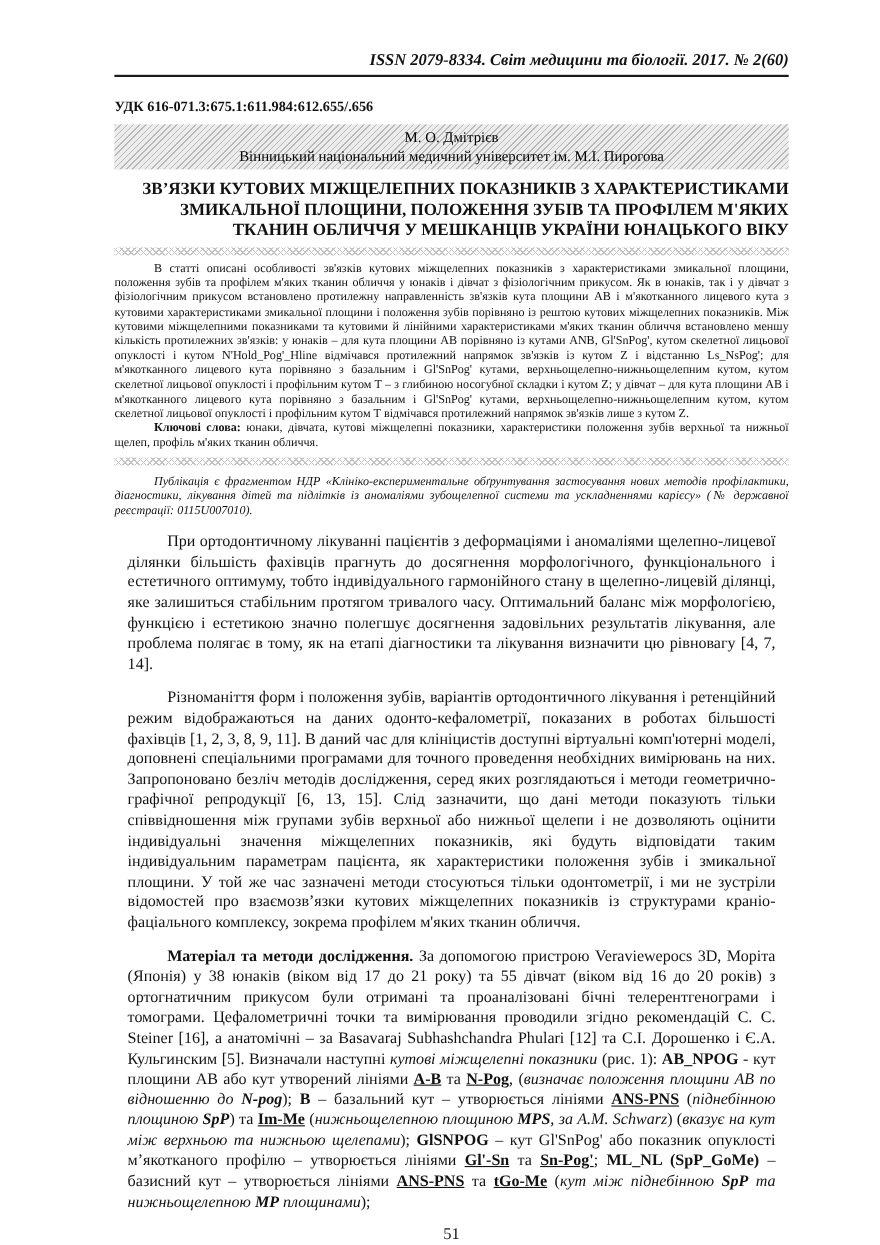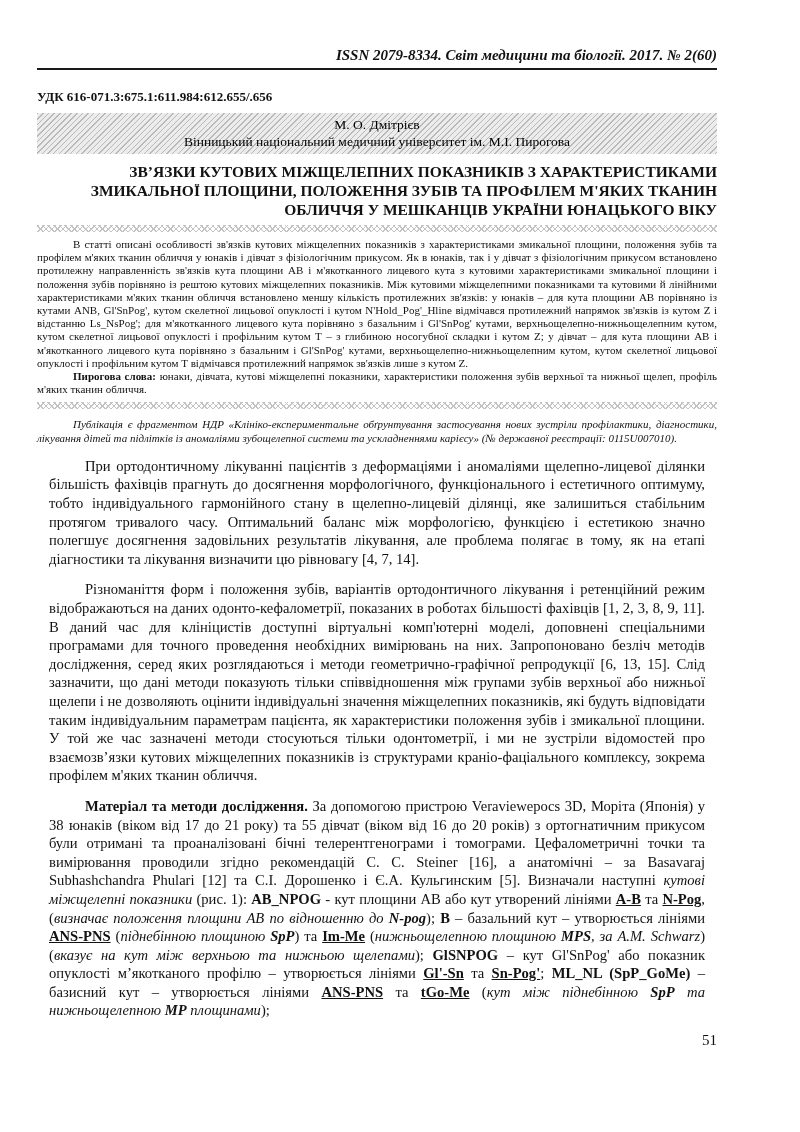--- a/index.html
+++ b/index.html
@@ -1,20 +1,20 @@
 <!DOCTYPE html>
 <html lang="uk"><head>
 <meta charset="utf-8">
 <style>
   html,body{margin:0;padding:0;background:#fff;}
   .page{
     width:800px;height:1132px;box-sizing:border-box;position:relative;
     background:#fff;color:#121212;
     font-family:"Liberation Serif","DejaVu Serif",serif;
-    padding:46px 83px 0 37px;overflow:hidden;
+    padding:46px 83px 0 104px;overflow:hidden;
   }
   .journal-header{
     text-align:right;font-style:italic;font-weight:bold;font-size:15px;line-height:19px;
     padding-bottom:3px;border-bottom:2px solid #1a1a1a;
   }
   .udc{font-weight:bold;font-size:13px;line-height:19px;margin-top:17px;}
   .author-box{
     margin-top:7px;text-align:center;font-weight:normal;color:#000;
     font-size:13.5px;line-height:17px;padding:3px 0 4px;
     background:repeating-linear-gradient(135deg,#b9b9b9 0 1px,#ececec 1px 4px);
@@ -33,21 +33,21 @@
   .abstract p{margin:0;text-indent:36px;}
   .ndr{
     font-size:11px;line-height:13.2px;font-style:italic;text-align:justify;
     text-indent:36px;margin:9px 0 0 0;
   }
   .body-text{font-size:14.6px;line-height:18.6px;text-align:justify;margin-top:8px;}
   .body-text p{margin:12px;text-indent:36px;}
   .r-b{font-weight:bold;}
   .r-i{font-style:italic;}
   .r-u{text-decoration:underline;}
-  .page-number{text-align:right;font-size:15px;margin-top:12px;}
+  .page-number{text-align:center;font-size:15px;margin-top:12px;}
 </style>
 </head>
 <body>
 
 <div class="page">
 
   <div class="journal-header">ISSN 2079-8334. Світ медицини та біології. 2017. № 2(60)</div>
 
   <div class="udc">УДК 616-071.3:675.1:611.984:612.655/.656</div>
 
@@ -55,26 +55,26 @@
     <div>М. О. Дмітрієв</div>
     <div>Вінницький національний медичний університет ім. М.І. Пирогова</div>
   </div>
 
   <h1 class="article-title">ЗВ’ЯЗКИ КУТОВИХ МІЖЩЕЛЕПНИХ ПОКАЗНИКІВ З ХАРАКТЕРИСТИКАМИ ЗМИКАЛЬНОЇ ПЛОЩИНИ, ПОЛОЖЕННЯ ЗУБІВ ТА ПРОФІЛЕМ М'ЯКИХ ТКАНИН ОБЛИЧЧЯ У МЕШКАНЦІВ УКРАЇНИ ЮНАЦЬКОГО ВІКУ</h1>
 
   <div class="zigzag"></div>
 
   <div class="abstract">
     <p>В статті описані особливості зв'язків кутових міжщелепних показників з характеристиками змикальної площини, положення зубів та профілем м'яких тканин обличчя у юнаків і дівчат з фізіологічним прикусом. Як в юнаків, так і у дівчат з фізіологічним прикусом встановлено протилежну направленність зв'язків кута площини АВ і м'якотканного лицевого кута з кутовими характеристиками змикальної площини і положення зубів порівняно із рештою кутових міжщелепних показників. Між кутовими міжщелепними показниками та кутовими й лінійними характеристиками м'яких тканин обличчя встановлено меншу кількість протилежних зв'язків: у юнаків – для кута площини АВ порівняно із кутами ANB, Gl'SnPog', кутом скелетної лицьової опуклості і кутом N'Hold_Pog'_Hline відмічався протилежний напрямок зв'язків із кутом Z і відстанню Ls_NsPog'; для м'якотканного лицевого кута порівняно з базальним і Gl'SnPog' кутами, верхньощелепно-нижньощелепним кутом, кутом скелетної лицьової опуклості і профільним кутом Т – з глибиною носогубної складки і кутом Z; у дівчат – для кута площини АВ і м'якотканного лицевого кута порівняно з базальним і Gl'SnPog' кутами, верхньощелепно-нижньощелепним кутом, кутом скелетної лицьової опуклості і профільним кутом Т відмічався протилежний напрямок зв'язків лише з кутом Z.</p>
-    <p><span class="r-b">Пирогова слова: </span><span>юнаки, дівчата, кутові міжщелепні показники, характеристики положення зубів верхньої та нижньої щелеп, профіль м'яких тканин обличчя.</span></p>
+    <p><span class="r-b">Ключові слова: </span><span>юнаки, дівчата, кутові міжщелепні показники, характеристики положення зубів верхньої та нижньої щелеп, профіль м'яких тканин обличчя.</span></p>
   </div>
 
   <div class="zigzag"></div>
 
-  <p class="ndr">Публікація є фрагментом НДР «Клініко-експериментальне обґрунтування застосування нових зустріли профілактики, діагностики, лікування дітей та підлітків із аномаліями зубощелепної системи та ускладненнями карієсу» (№ державної реєстрації: 0115U007010).</p>
+  <p class="ndr">Публікація є фрагментом НДР «Клініко-експериментальне обґрунтування застосування нових методів профілактики, діагностики, лікування дітей та підлітків із аномаліями зубощелепної системи та ускладненнями карієсу» (№ державної реєстрації: 0115U007010).</p>
 
   <div class="body-text">
     <p>При ортодонтичному лікуванні пацієнтів з деформаціями і аномаліями щелепно-лицевої ділянки більшість фахівців прагнуть до досягнення морфологічного, функціонального і естетичного оптимуму, тобто індивідуального гармонійного стану в щелепно-лицевій ділянці, яке залишиться стабільним протягом тривалого часу. Оптимальний баланс між морфологією, функцією і естетикою значно полегшує досягнення задовільних результатів лікування, але проблема полягає в тому, як на етапі діагностики та лікування визначити цю рівновагу [4, 7, 14].</p>
     <p>Різноманіття форм і положення зубів, варіантів ортодонтичного лікування і ретенційний режим відображаються на даних одонто-кефалометрії, показаних в роботах більшості фахівців [1, 2, 3, 8, 9, 11]. В даний час для клініцистів доступні віртуальні комп'ютерні моделі, доповнені спеціальними програмами для точного проведення необхідних вимірювань на них. Запропоновано безліч методів дослідження, серед яких розглядаються і методи геометрично-графічної репродукції [6, 13, 15]. Слід зазначити, що дані методи показують тільки співвідношення між групами зубів верхньої або нижньої щелепи і не дозволяють оцінити індивідуальні значення міжщелепних показників, які будуть відповідати таким індивідуальним параметрам пацієнта, як характеристики положення зубів і змикальної площини. У той же час зазначені методи стосуються тільки одонтометрії, і ми не зустріли відомостей про взаємозв’язки кутових міжщелепних показників із структурами краніо-фаціального комплексу, зокрема профілем м'яких тканин обличчя.</p>
     <p><span class="r-b">Матеріал та методи дослідження.</span><span> За допомогою пристрою Veraviewepocs 3D, Моріта (Японія) у 38 юнаків (віком від 17 до 21 року) та 55 дівчат (віком від 16 до 20 років) з ортогнатичним прикусом були отримані та проаналізовані бічні телерентгенограми і томограми. Цефалометричні точки та вимірювання проводили згідно рекомендацій С. С. Steiner [16], а анатомічні – за Basavaraj Subhashchandra Phulari [12] та С.І. Дорошенко і Є.А. Кульгинским [5]. Визначали наступні </span><span class="r-i">кутові міжщелепні показники</span><span> (рис. 1): </span><span class="r-b">AB_NPOG</span><span> - кут площини АВ або кут утворений лініями </span><span class="r-b r-u">A-B</span><span> та </span><span class="r-b r-u">N-Pog</span><span>, (</span><span class="r-i">визначає положення площини АВ по відношенню до </span><span class="r-b r-i">N-pog</span><span>); </span><span class="r-b">B</span><span> – базальний кут – утворюється лініями </span><span class="r-b r-u">ANS-PNS</span><span> (</span><span class="r-i">піднебінною площиною </span><span class="r-b r-i">SpP</span><span>) та </span><span class="r-b r-u">Im-Me</span><span> (</span><span class="r-i">нижньощелепною площиною </span><span class="r-b r-i">MPS</span><span class="r-i">, за A.M. Schwarz</span><span>) (</span><span class="r-i">вказує на кут між верхньою та нижньою щелепами</span><span>); </span><span class="r-b">GlSNPOG</span><span> – кут Gl'SnPog' або показник опуклості м’якотканого профілю – утворюється лініями </span><span class="r-b r-u">Gl'-Sn</span><span> та </span><span class="r-b r-u">Sn-Pog'</span><span>; </span><span class="r-b">ML_NL (SpP_GoMe)</span><span> – базисний кут – утворюється лініями </span><span class="r-b r-u">ANS-PNS</span><span> та </span><span class="r-b r-u">tGo-Me</span><span> (</span><span class="r-i">кут між піднебінною </span><span class="r-b r-i">SpP</span><span class="r-i"> та нижньощелепною </span><span class="r-b r-i">MP</span><span class="r-i"> площинами</span><span>);</span></p>
   </div>
 
   <div class="page-number">51</div>
 
 </div>

